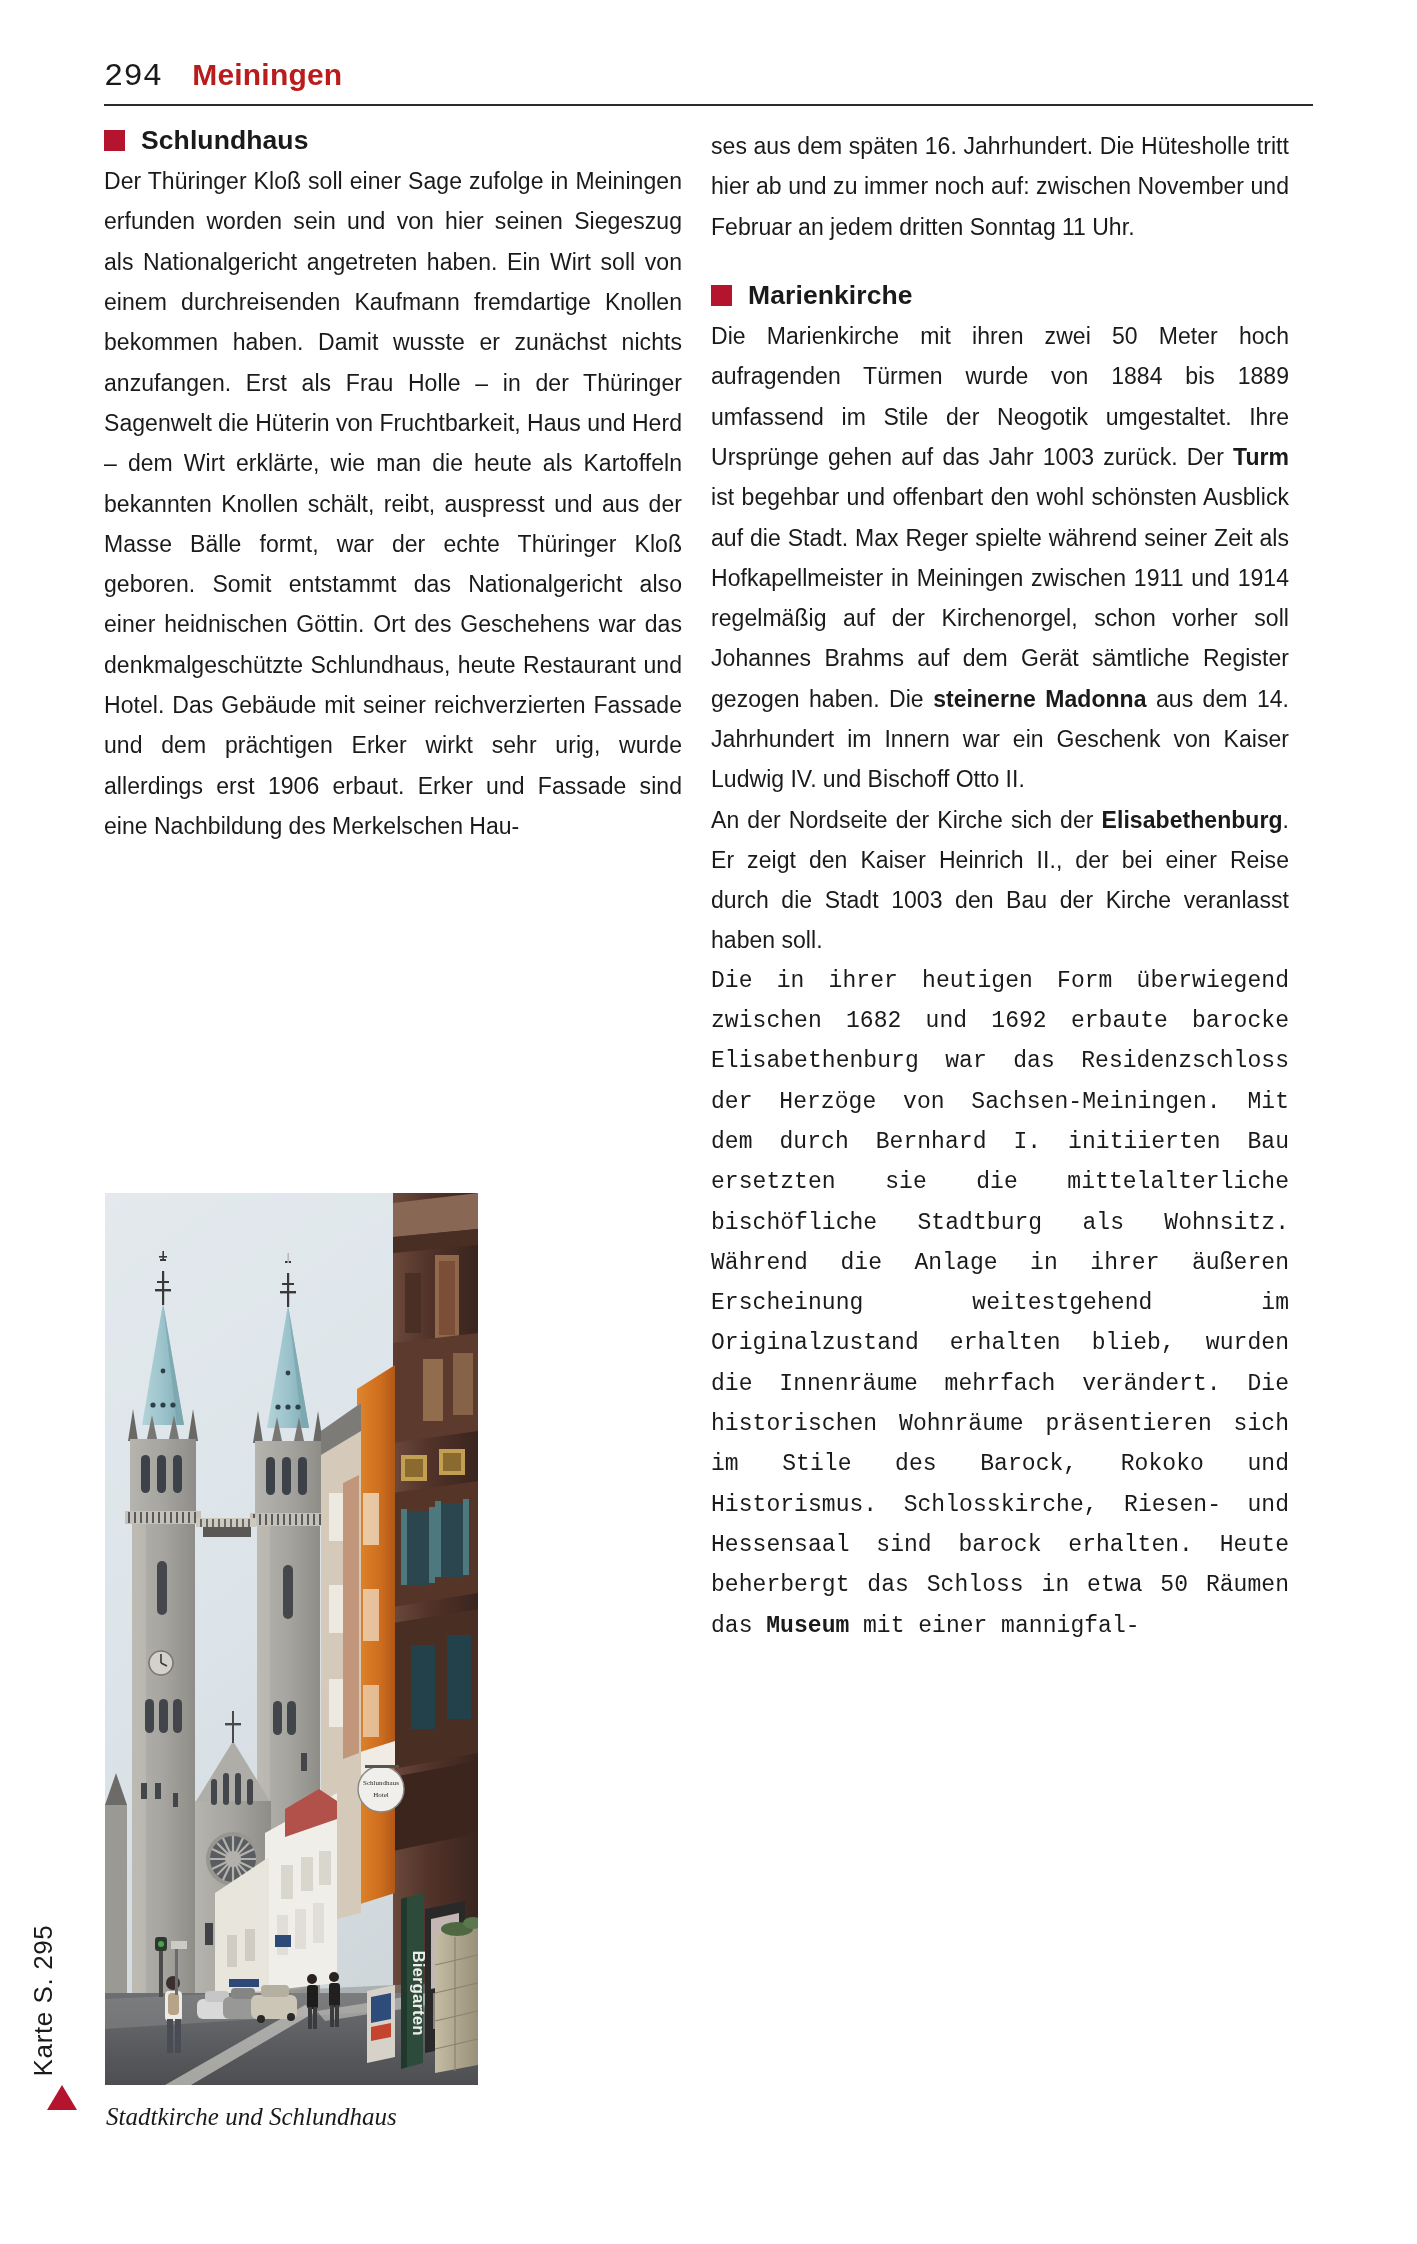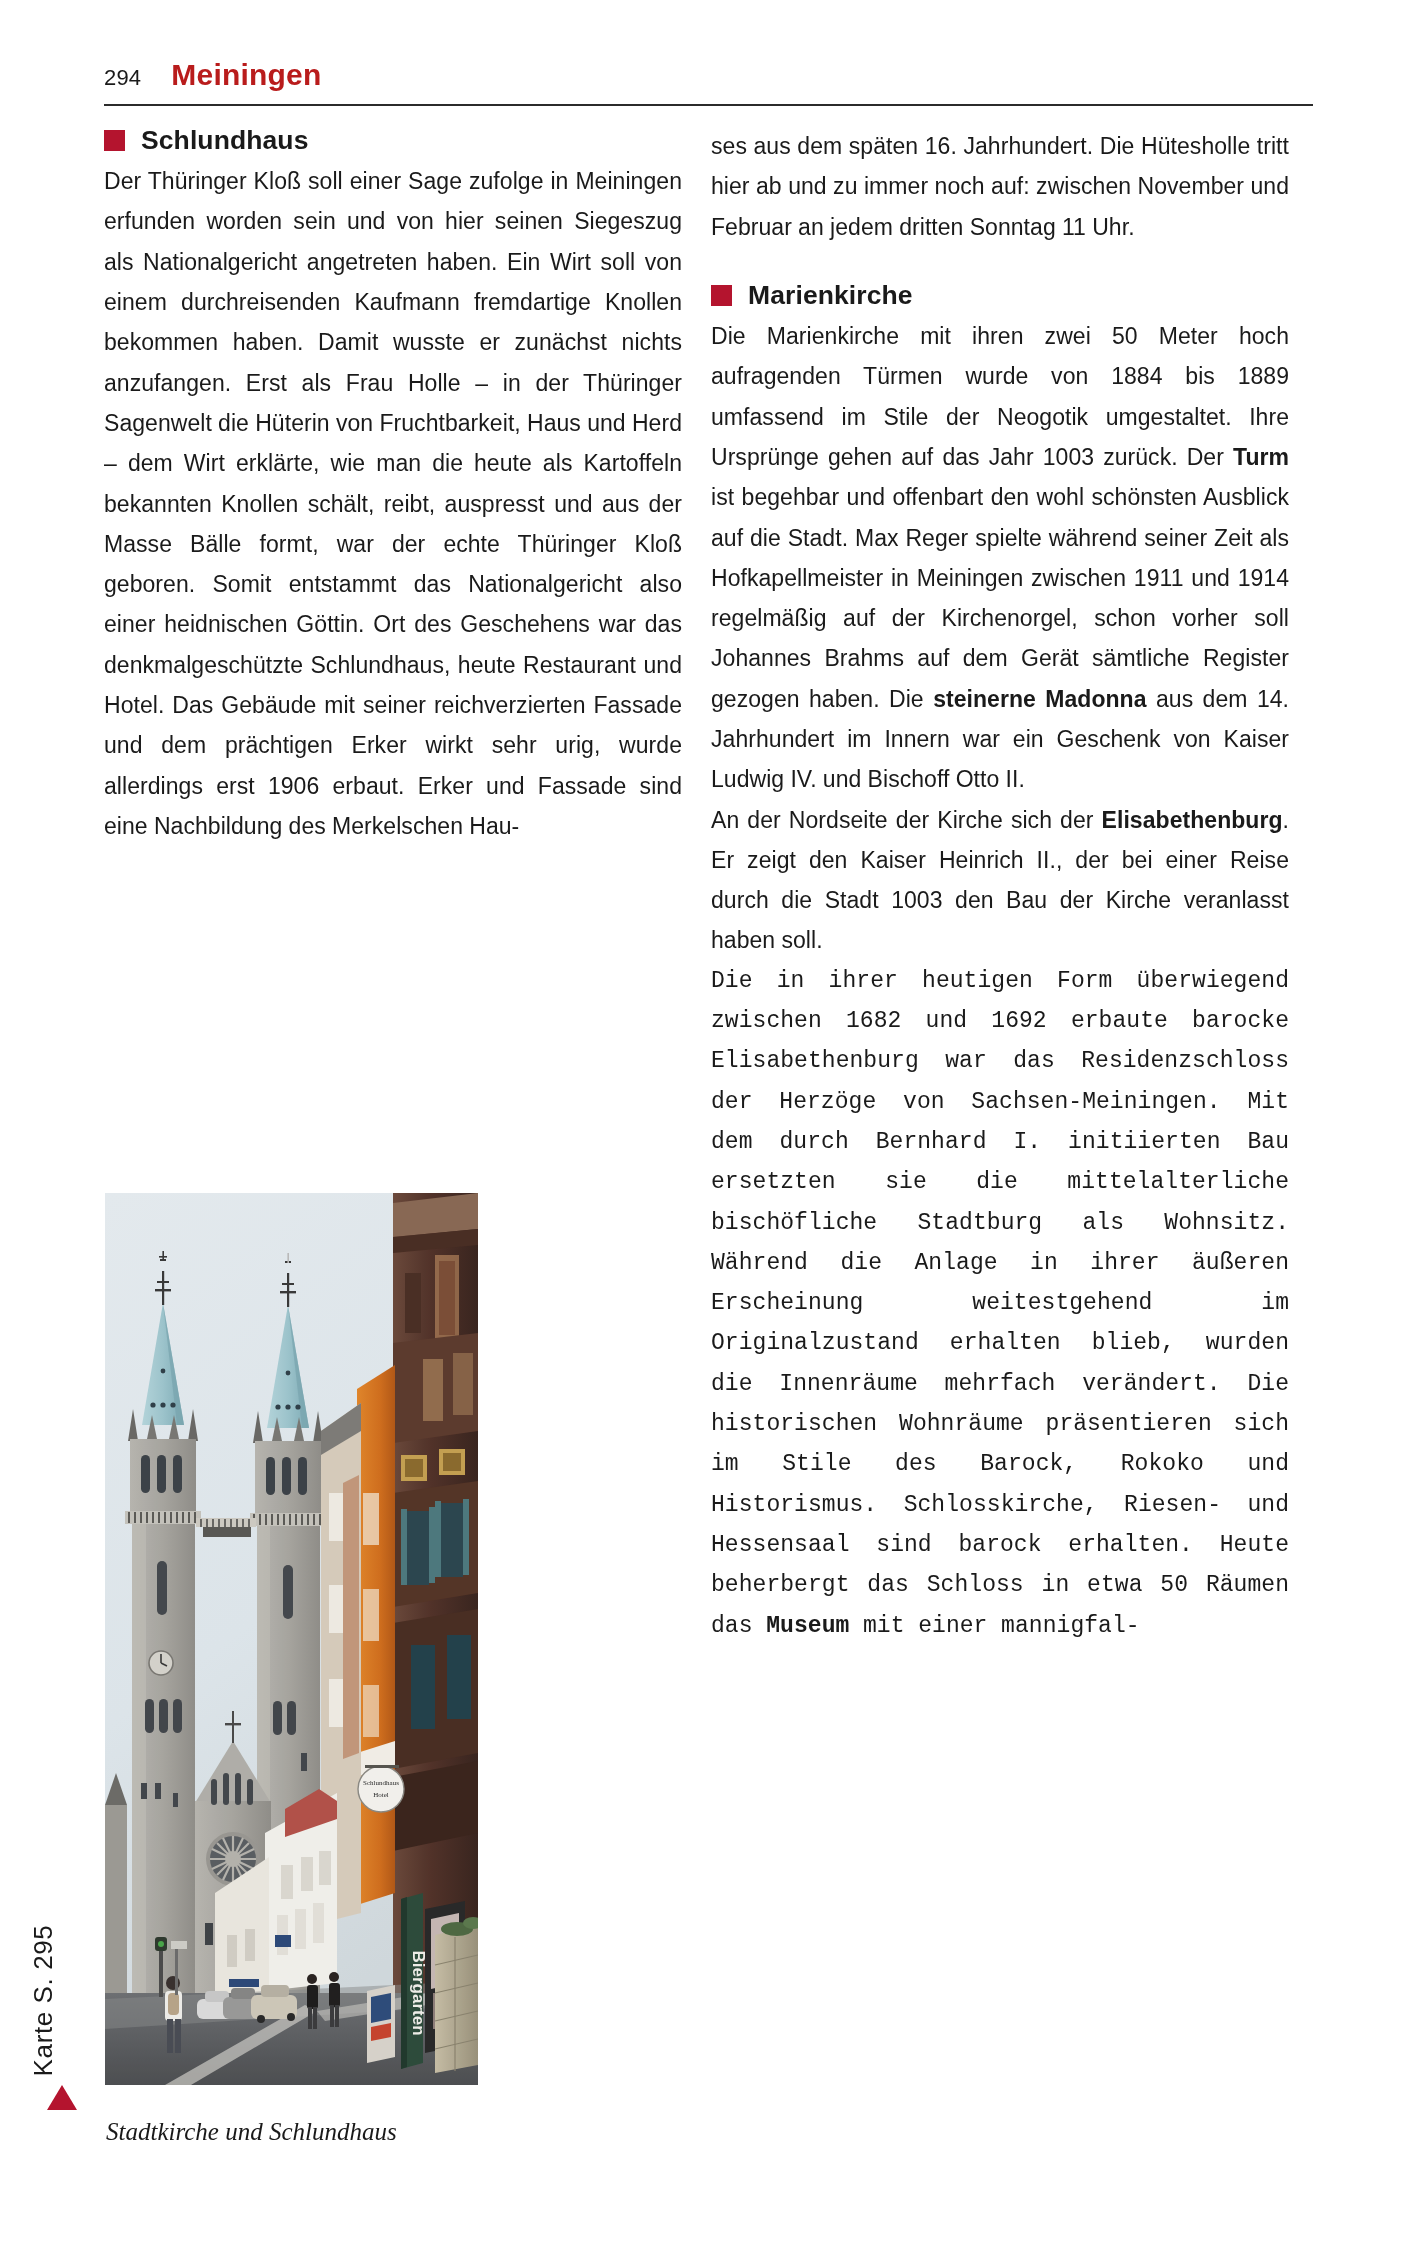--- a/index.html
+++ b/index.html
@@ -29,24 +29,25 @@
   .header {
     position: absolute;
     left: 104px;
     top: 58px;
     width: 1209px;
     display: flex;
     align-items: baseline;
     gap: 30px;
   }
   .header-pageno {
-    font-size: 22px;
+    font-size: 32px;
     font-weight: 400;
     letter-spacing: 0.2px;
     color: #1a1a1a;
+    font-family: Liberation Mono, monospace;
   }
   .header-title {
     font-size: 30px;
     font-weight: 700;
     letter-spacing: 0.2px;
     color: #b91c1c;
   }
   .header-rule {
     position: absolute;
     left: 104px;
@@ -110,21 +111,21 @@
   .photo {
     position: relative;
     width: 373px;
     height: 892px;
     overflow: hidden;
     background: #dfe5e9;
   }
   .photo svg { display: block; width: 373px; height: 892px; }
 
   .caption {
-    margin-top: 32px;
+    margin-top: 17px;
     font-family: "Liberation Serif", serif;
     font-style: italic;
     font-size: 25px;
     line-height: 1.2;
     color: #1a1a1a;
     padding-left: 1px;
   }
 
   
   .side-marker {

